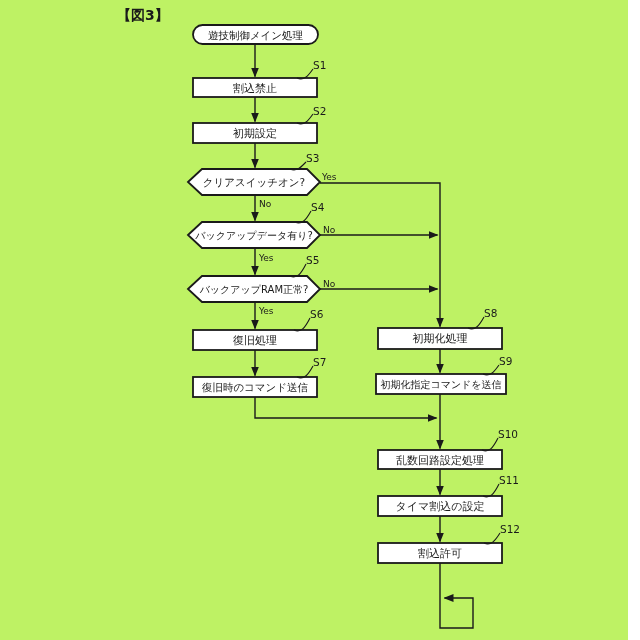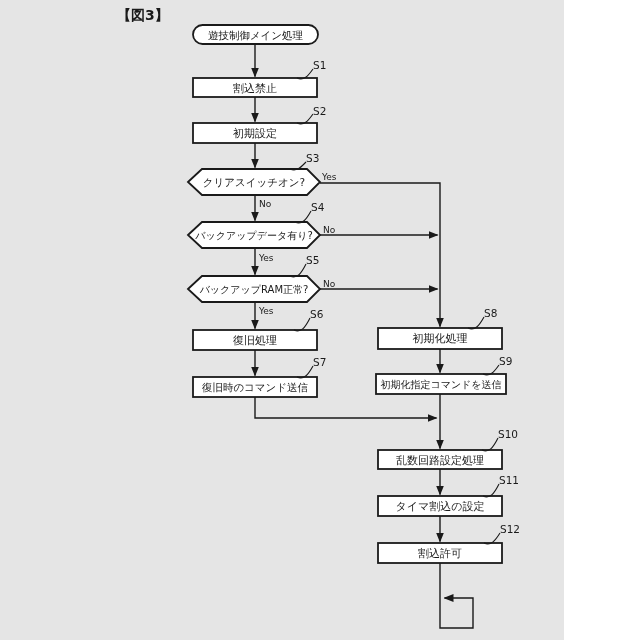--- a/index.html
+++ b/index.html
@@ -1,20 +1,20 @@
 <!DOCTYPE html>
 <html><head>
 <meta charset="utf-8">
 <style>
   html, body { margin: 0; padding: 0; background: #ffffff; }
   .page {
     position: relative;
-    width: 564px;
+    width: 628px;
     height: 640px;
-    background: #e5e5e5;
+    background: #bef264;
     overflow: hidden;
   }
   svg text {
     font-family: "DejaVu Sans", sans-serif;
     fill: #1a1a1a;
   }
   .fig-title   { font-size: 14px; font-weight: 600; }
   .node-label  { font-size: 11px; text-anchor: middle; }
   .node-label.sm { font-size: 10px; }
   .node-label.md { font-size: 10.5px; }

